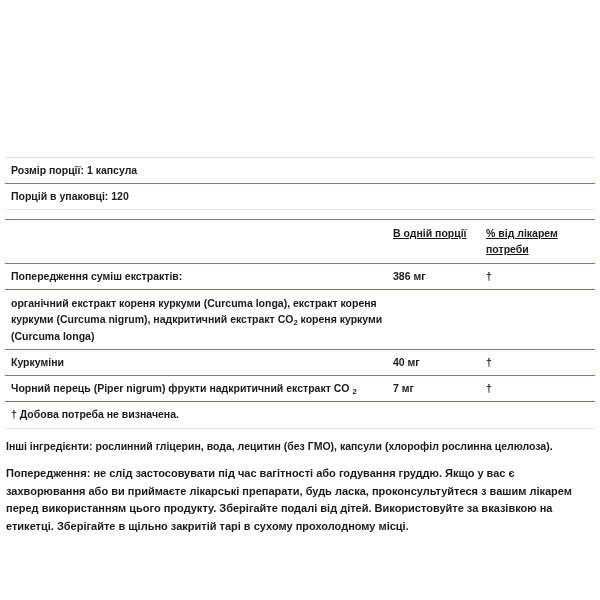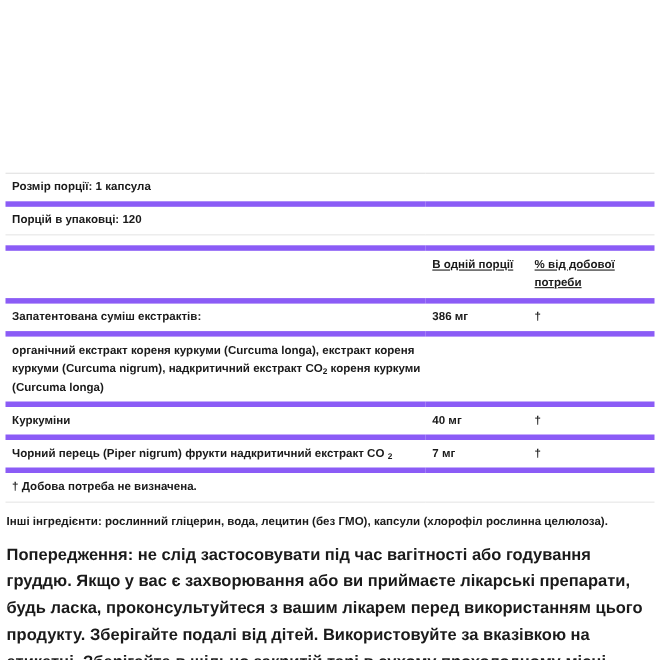--- a/index.html
+++ b/index.html
@@ -28,21 +28,21 @@
   
   .facts-table {
     width: 590px;
     border-collapse: collapse;
     table-layout: fixed;
     font-size: 10.5px;
     font-weight: bold;
     line-height: 1.45;
   }
   .facts-table td {
-    border-top: 5px solid #8b5cf6;
+    border-top: 1px solid #8b5cf6;
     padding: 5px 4px 5px 6px;
     vertical-align: top;
     text-align: left;
   }
   .facts-table tr.first-row td {
     border-top: 1px solid #e0e0e0;
   }
   .facts-table tr:last-child td {
     border-bottom: 1px solid #e6e6e6;
   }
@@ -87,21 +87,21 @@
     padding: 0;
     margin: 0;
   }
   .other-ingredients {
     font-size: 10.5px;
     font-weight: bold;
     line-height: 1.45;
     padding-left: 1px;
   }
   .warning {
-    font-size: 15px;
+    font-size: 11px;
     font-weight: bold;
     line-height: 1.62;
     margin-top: 4px;
     padding-left: 1px;
     width: 580px;
   }
 </style>
 </head>
 <body>
 
@@ -123,25 +123,25 @@
         <td colspan="3">Порцій в упаковці: 120</td>
       </tr>
 
       <tr class="spacer-row">
         <td colspan="3"></td>
       </tr>
 
       <tr class="col-head">
         <td></td>
         <td>В одній порції</td>
-        <td>% від добової потреби</td>
+        <td>% від лікарем потреби</td>
       </tr>
 
       <tr>
-        <td>Запатентована суміш екстрактів:</td>
+        <td>Попередження суміш екстрактів:</td>
         <td>386 мг</td>
         <td>†</td>
       </tr>
 
       <tr>
         <td class="ingredient-cell"><span>органічний екстракт кореня куркуми (Curcuma longa), екстракт кореня куркуми (Curcuma nigrum), надкритичний екстракт CO</span><sub>2</sub><span> кореня куркуми (Curcuma longa)</span></td>
         <td class="ingredient-cell"></td>
         <td class="ingredient-cell"></td>
       </tr>
 

